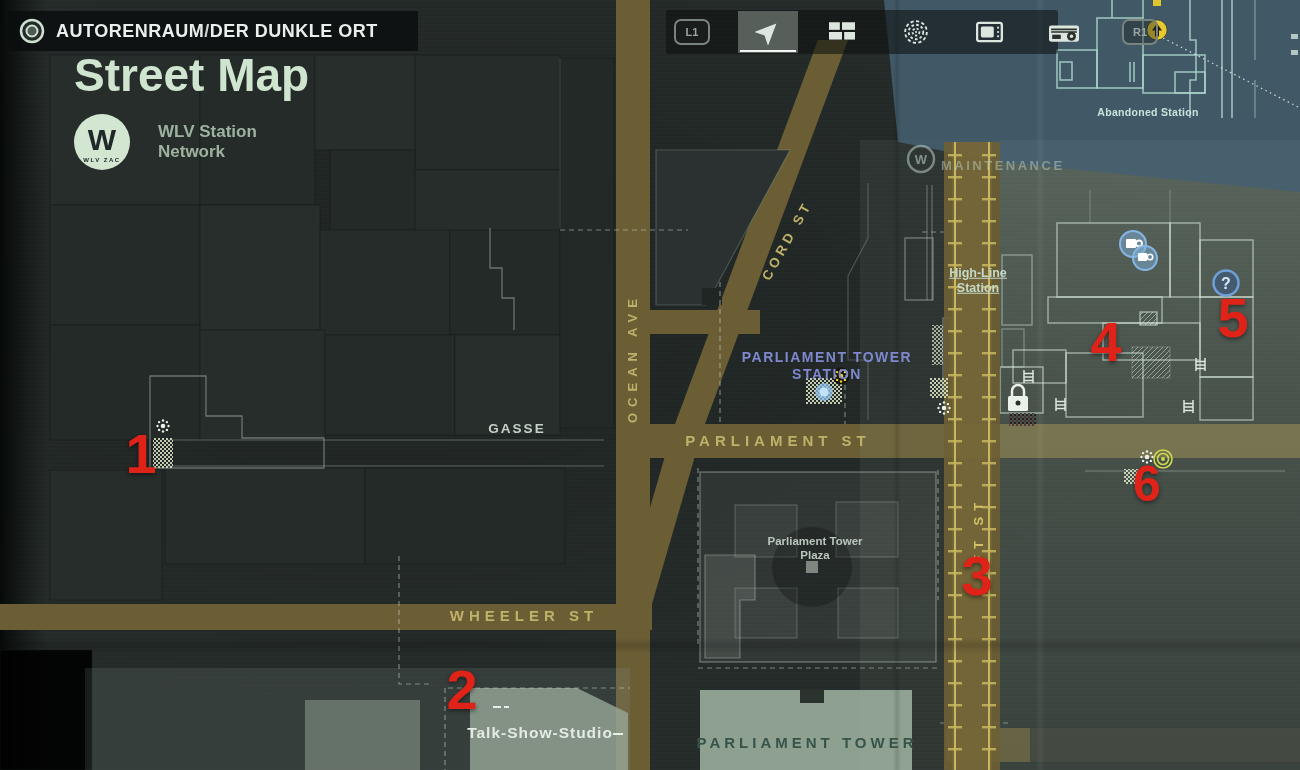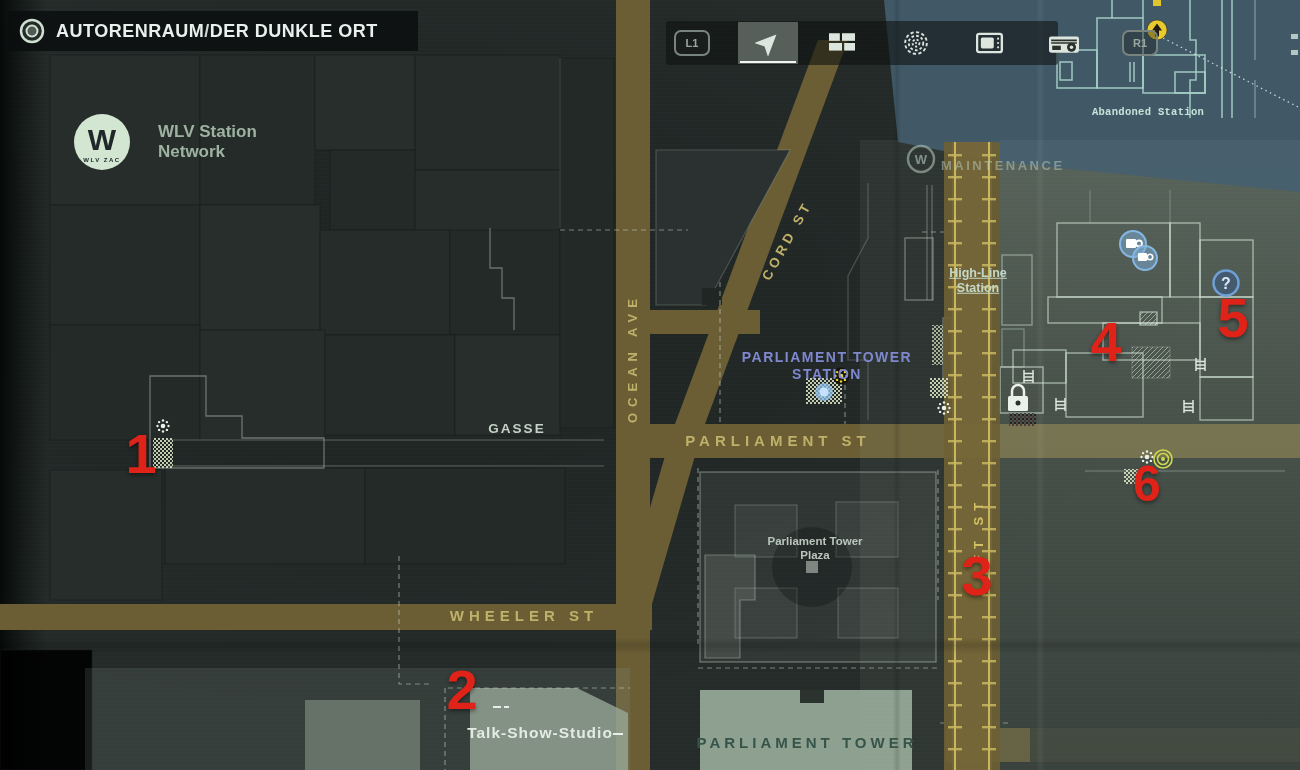--- a/index.html
+++ b/index.html
@@ -30,39 +30,39 @@
   .wheeler-st{left:524px;top:615px;}
   .ftst{left:962px;top:493px;height:74px;width:32px;display:flex;align-items:center;justify-content:center;color:#d2c164;}
   
   .gasse{left:517px;top:428px;color:#c6d2c8;font-size:13.5px;letter-spacing:2px;}
   .two-line{line-height:1.22;}
   .highline{left:978px;top:281px;color:#c3d8c8;font-size:12.5px;text-decoration:underline;}
   .pt-station{left:827px;top:366px;color:#7f88cf;font-size:14px;letter-spacing:1.5px;}
   .plaza{left:815px;top:548px;color:#b9c6bc;font-size:11.5px;}
   .tower-lbl{left:807px;top:742px;color:#37544a;font-size:15px;letter-spacing:4px;}
   .studio-lbl{left:540px;top:733px;color:#e3ebe2;font-size:15.5px;letter-spacing:1px;}
-  .abandoned{left:1148px;top:112px;color:#c6e3da;font-size:10.5px;letter-spacing:.3px;font-family:Liberation Mono, monospace;}
+  .abandoned{left:1148px;top:112px;color:#c6e3da;font-size:10.5px;letter-spacing:.3px;}
   .maintenance{left:941px;top:158px;color:rgba(185,205,196,.5);font-size:13px;letter-spacing:2.5px;}
   
   .marker{position:absolute;z-index:6;color:#df2318;font-weight:bold;font-size:56px;
     transform:translate(-50%,-50%);text-shadow:0 2px 4px rgba(0,0,0,.45);}
   .m1{left:141px;top:453px;} .m2{left:462px;top:689px;} .m3{left:977px;top:575px;}
   .m4{left:1106px;top:341px;} .m5{left:1233px;top:317px;} .m6{left:1147px;top:484px;font-size:50px;}
   
   .header{position:absolute;left:8px;top:11px;height:40px;width:410px;z-index:8;
     background:rgba(10,14,13,.82);display:flex;align-items:center;gap:10px;padding-left:10px;box-sizing:border-box;}
   .header .txt{color:#e9efec;font-size:18px;font-weight:bold;letter-spacing:.5px;display:flex;}
   .header .sep{color:#cdd6d2;}
   
   .title{left:74px;top:48px;font-size:46px;color:#cfe5cf;letter-spacing:0;z-index:5;}
   .logo-wrap{position:absolute;left:72px;top:112px;z-index:5;}
   .logo-text{position:absolute;left:140px;top:122px;color:#9db3a0;font-size:17px;font-weight:bold;line-height:1.15;z-index:5;margin-left:18px;}
   
   .toolbar{position:absolute;left:666px;top:10px;width:392px;height:44px;z-index:8;
-    background:rgba(13,18,16,.58);border-radius:3px;display:flex;align-items:center;padding:0 8px;box-sizing:border-box;gap:14px;margin-top:11px;}
+    background:rgba(13,18,16,.58);border-radius:3px;display:flex;align-items:center;padding:0 8px;box-sizing:border-box;gap:14px;}
   .bumper{width:32px;height:22px;border:2px solid #79847e;border-radius:7px;background:rgba(30,36,34,.4);
     color:#9aa69f;font-size:11px;font-weight:bold;display:flex;align-items:center;justify-content:center;flex:none;}
   .tab{position:relative;width:60px;height:42px;display:flex;align-items:center;justify-content:center;color:#dde6de;flex:none;background:transparent;border:none;padding:0;}
   .tab.selected{background:rgba(92,101,96,.92);}
   .tab.selected::after{content:"";position:absolute;left:2px;right:2px;bottom:1px;height:2.5px;background:#f2f5f2;}
   .spacer{flex:1;}
 </style>
 </head>
 <body>
 
@@ -341,20 +341,21 @@
       <circle cx="14" cy="14" r="11" stroke="#cfe0d2" stroke-width="2.5" fill="rgba(210,230,215,.12)"></circle>
       <circle cx="14" cy="14" r="5.5" stroke="#cfe0d2" stroke-width="2" fill="rgba(210,230,215,.25)"></circle>
     </svg>
     <div class="txt">
       <span>AUTORENRAUM</span>
       <span class="sep">/</span>
       <span>DER DUNKLE ORT</span>
     </div>
   </div>
 
+  <div class="lbl title">Street Map</div>
   <div class="logo-wrap">
     <svg width="60" height="60" viewBox="0 0 60 60">
       <circle cx="30" cy="30" r="28" fill="#d3e6d2"></circle>
       <text x="30" y="38" text-anchor="middle" font-size="30" font-weight="bold" fill="#20282a" font-family="Liberation Sans, sans-serif">W</text>
       <text x="30" y="50" text-anchor="middle" font-size="6" font-weight="bold" letter-spacing="1.5" fill="#20282a" font-family="Liberation Sans, sans-serif">WLV ZAC</text>
     </svg>
   </div>
   <div class="logo-text">
     <div>WLV Station</div>
     <div>Network</div>

